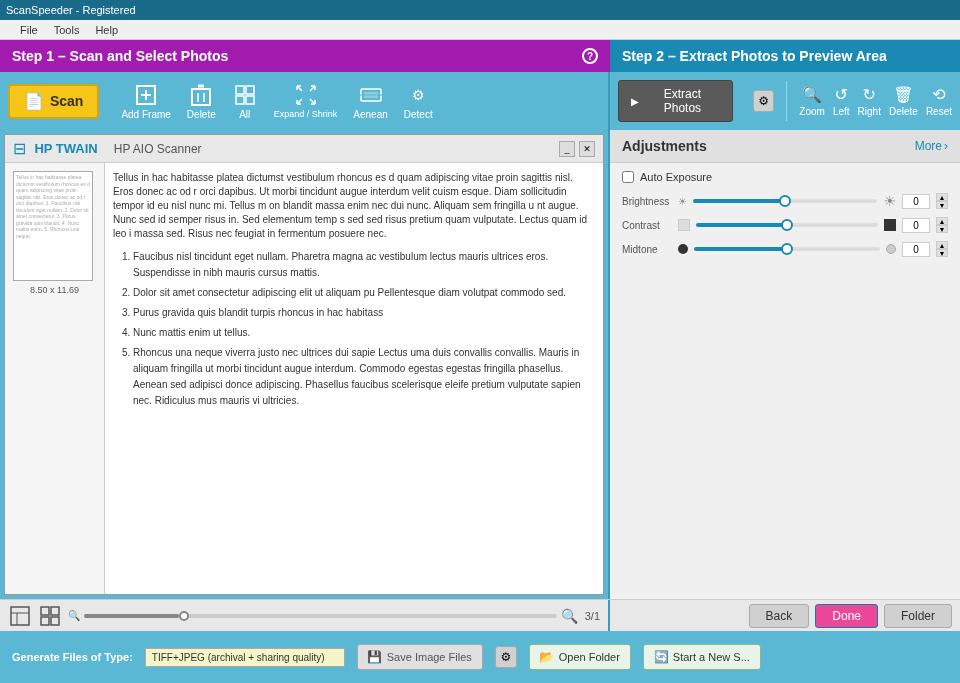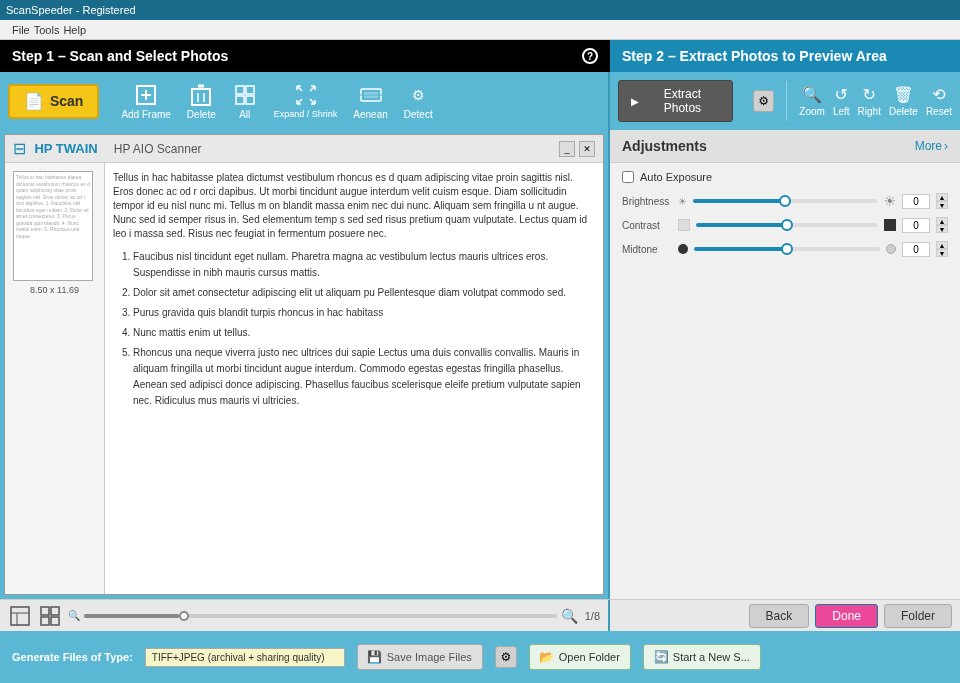--- a/index.html
+++ b/index.html
@@ -3,26 +3,26 @@
   <meta charset="utf-8">
   <style>
     * { box-sizing: border-box; margin: 0; padding: 0; }
     body { font-family: 'Segoe UI', Arial, sans-serif; font-size: 12px; background: #5bb8d4; width: 960px; height: 683px; overflow: hidden; }
 
     
     .title-bar { background: #1a6b8a; color: white; font-size: 11px; padding: 2px 6px; display: flex; align-items: center; justify-content: space-between; height: 20px; }
     .title-bar-left { display: flex; align-items: center; gap: 6px; }
 
     
-    .menu-bar { background: #f0f0f0; border-bottom: 1px solid #ccc; padding: 2px 12px; display: flex; gap: 4px; height: 20px; align-items: center; }
+    .menu-bar { background: #f0f0f0; border-bottom: 1px solid #ccc; padding: 2px 20px; display: flex; gap: 16px; height: 20px; align-items: center; }
     .menu-bar span { font-size: 11px; color: #333; cursor: pointer; }
 
     
     .step-headers { display: flex; height: 32px; }
-    .step-header-1 { background: #000000; color: white; display: flex; align-items: center; padding: 0 12px; font-size: 14px; font-weight: bold; flex: 0 0 610px; gap: 8px; }
+    .step-header-1 { background: #a21caf; color: white; display: flex; align-items: center; padding: 0 12px; font-size: 14px; font-weight: bold; flex: 0 0 610px; gap: 8px; }
     .step-header-2 { background: #1a8ab5; color: white; display: flex; align-items: center; padding: 0 12px; font-size: 14px; font-weight: bold; flex: 1; gap: 8px; }
     .help-icon { width: 16px; height: 16px; border-radius: 50%; border: 2px solid white; display: flex; align-items: center; justify-content: center; font-size: 10px; font-weight: bold; margin-left: auto; }
 
     
     .toolbar { display: flex; height: 58px; background: #5bb8d4; }
     .toolbar-1 { flex: 0 0 610px; display: flex; align-items: center; padding: 4px 8px; gap: 4px; border-right: 2px solid #3a9ab8; }
     .toolbar-2 { flex: 1; display: flex; align-items: center; padding: 4px 8px; gap: 8px; }
 
     .scan-btn { background: #f5c518; border: 2px solid #d4a510; border-radius: 4px; padding: 6px 14px; font-size: 14px; font-weight: bold; color: #333; cursor: pointer; display: flex; align-items: center; gap: 6px; min-width: 70px; }
     .scan-btn-icon { font-size: 16px; }
@@ -400,21 +400,21 @@
       <div class="zoom-slider-container">
         <span class="zoom-icon-small">🔍</span>
         <div style="flex:1;position:relative;height:16px;display:flex;align-items:center">
           <div class="zoom-track">
             <div class="zoom-fill"></div>
             <div class="zoom-thumb"></div>
           </div>
         </div>
         <span class="zoom-icon-large">🔍</span>
       </div>
-      <span class="page-num">1/8</span>
+      <span class="page-num">3/1</span>
     </div>
     <div class="bottom-bar-right">
       <button class="action-btn back-btn">Back</button>
       <button class="action-btn done-btn">Done</button>
       <button class="action-btn cancel-btn">Folder</button>
     </div>
   </div>
 
   <div class="bottom-section">
     <span class="generate-label">Generate Files of Type:</span>

